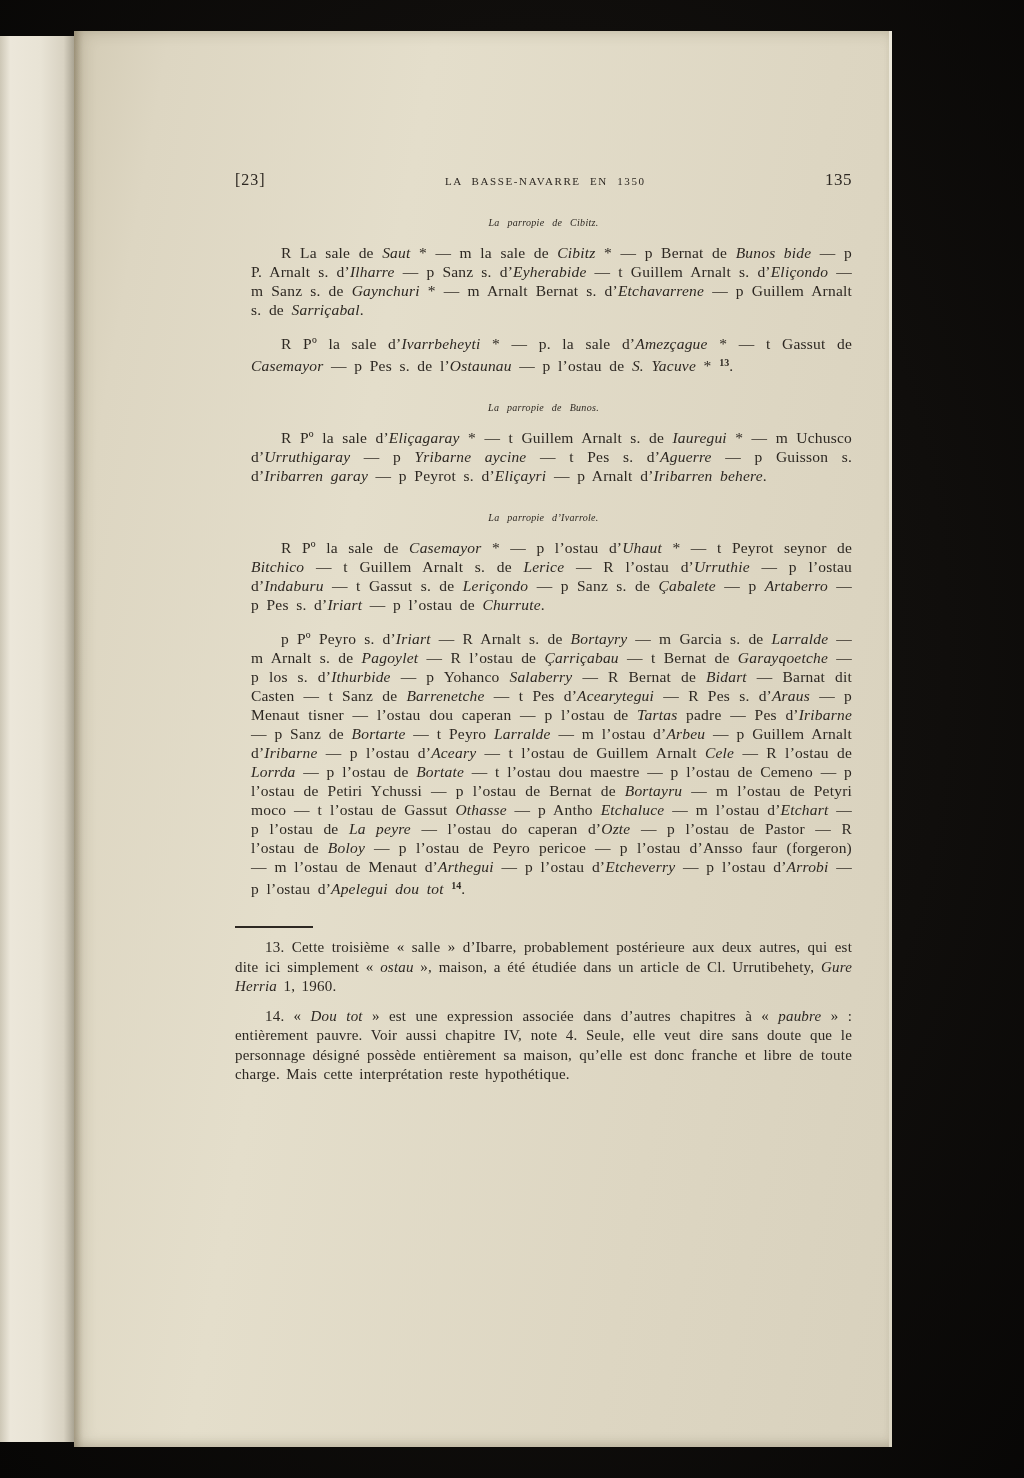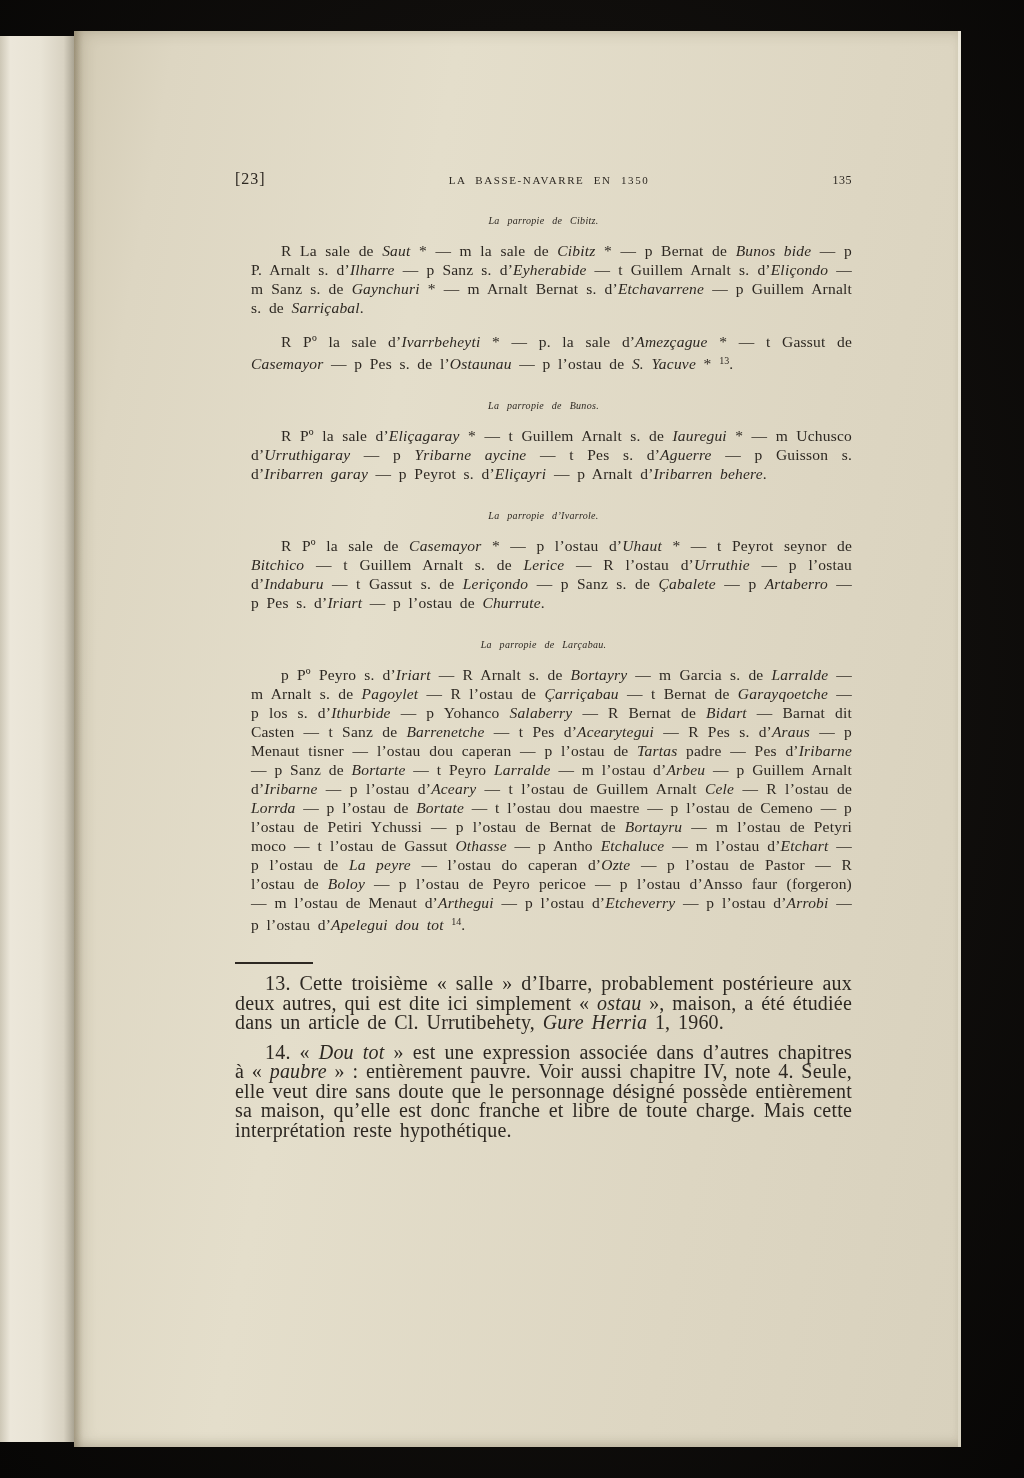--- a/index.html
+++ b/index.html
@@ -18,21 +18,21 @@
   }
   .scene{
     position:relative; width:1024px; height:1478px;
     background:radial-gradient(ellipse at 52% 45%, #181613 0%, #100e0c 55%, #070605 100%);
   }
   .under-page{
     position:absolute; left:0; top:36px; width:74px; height:1406px;
     background:linear-gradient(90deg,#cdc7b6 0%, #ece7da 14%, var(--underpage) 55%, #d8d2c2 86%, #aaa493 100%);
   }
   .page{
-    position:absolute; left:74px; top:31px; width:887px; height:1416px;
+    position:absolute; left:74px; top:31px; width:818px; height:1416px;
     background:linear-gradient(100deg, var(--paper-dark) 0%, var(--paper) 9%, var(--paper-light) 34%, var(--paper) 72%, #d8d1bd 100%);
     box-shadow: inset 7px 0 16px rgba(70,58,34,.20), inset 0 -3px 8px rgba(70,58,34,.12);
   }
   .page-edge-right{
     position:absolute; right:0; top:0; width:3px; height:100%;
     background:linear-gradient(180deg,#f2eee1, #e9e4d4 50%, #ded8c6);
     opacity:.85;
   }
   .gutter-crease{
     position:absolute; left:0; top:0; width:10px; height:100%;
@@ -40,39 +40,39 @@
   }
   .text-col{
     position:absolute; left:161px; top:139px; width:617px;
     color:var(--ink);
   }
   .header-row{
     display:flex; justify-content:space-between; align-items:baseline;
   }
   .h-left{font-size:16px; letter-spacing:1px;}
   .h-center{font-size:11px; letter-spacing:1.6px; word-spacing:5px;}
-  .h-right{font-size:12px; letter-spacing:.5px;}
+  .h-right{font-size:17px; letter-spacing:.5px;}
   .section-heading{
     text-align:center; font-style:italic; font-weight:normal;
     font-size:10px; word-spacing:5px; letter-spacing:.3px;
     margin:27px 0 0 0;
   }
   .para{
     margin:15px 0 0 16px; font-size:15.5px; line-height:19px;
     text-align:justify; text-indent:30px; word-spacing:3.5px;
     letter-spacing:.2px;
   }
   .it{font-style:italic;}
-  .sup{font-size:10px; vertical-align:5px; font-weight:normal; letter-spacing:0;}
+  .sup{font-size:10px; vertical-align:5px; font-weight:bold; letter-spacing:0;}
   .fn-rule{
     width:78px; height:0; border-top:2px solid var(--ink);
     margin:28px 0 0 0;
   }
   .footnote{
-    margin:10px 0 0 0; font-size:20px; line-height:19.5px;
+    margin:10px 0 0 0; font-size:15px; line-height:19.5px;
     text-align:justify; text-indent:30px; word-spacing:2.5px;
     letter-spacing:.2px;
     font-family:Liberation Serif, serif;
   }
 </style>
 </head>
 <body>
 
 <div class="scene">
   <div class="under-page"></div>
@@ -86,21 +86,20 @@
         <span class="h-right">135</span>
       </div>
       <div id="sections">
           <h3 class="section-heading">La parropie de Cibitz.</h3>
           <p class="para"><span>R La sale de </span><span class="it">Saut</span><span> * — m la sale de </span><span class="it">Cibitz</span><span> * — p Bernat de </span><span class="it">Bunos bide</span><span> — p P. Arnalt s. d’</span><span class="it">Ilharre</span><span> — p Sanz s. d’</span><span class="it">Eyherabide</span><span> — t Guillem Arnalt s. d’</span><span class="it">Eliçondo</span><span> — m Sanz s. de </span><span class="it">Gaynchuri</span><span> * — m Arnalt Bernat s. d’</span><span class="it">Etchavarrene</span><span> — p Guillem Arnalt s. de </span><span class="it">Sarriçabal</span><span>.</span></p>
           <p class="para"><span>R Pº la sale d’</span><span class="it">Ivarrbeheyti</span><span> * — p. la sale d’</span><span class="it">Amezçague</span><span> * — t Gassut de </span><span class="it">Casemayor</span><span> — p Pes s. de l’</span><span class="it">Ostaunau</span><span> — p l’ostau de </span><span class="it">S. Yacuve</span><span> * </span><span class="sup">13</span><span>.</span></p>
           <h3 class="section-heading">La parropie de Bunos.</h3>
           <p class="para"><span>R Pº la sale d’</span><span class="it">Eliçagaray</span><span> * — t Guillem Arnalt s. de </span><span class="it">Iauregui</span><span> * — m Uchusco d’</span><span class="it">Urruthigaray</span><span> — p </span><span class="it">Yribarne aycine</span><span> — t Pes s. d’</span><span class="it">Aguerre</span><span> — p Guisson s. d’</span><span class="it">Iribarren garay</span><span> — p Peyrot s. d’</span><span class="it">Eliçayri</span><span> — p Arnalt d’</span><span class="it">Iribarren behere</span><span>.</span></p>
           <h3 class="section-heading">La parropie d’Ivarrole.</h3>
           <p class="para"><span>R Pº la sale de </span><span class="it">Casemayor</span><span> * — p l’ostau d’</span><span class="it">Uhaut</span><span> * — t Peyrot seynor de </span><span class="it">Bitchico</span><span> — t Guillem Arnalt s. de </span><span class="it">Lerice</span><span> — R l’ostau d’</span><span class="it">Urruthie</span><span> — p l’ostau d’</span><span class="it">Indaburu</span><span> — t Gassut s. de </span><span class="it">Leriçondo</span><span> — p Sanz s. de </span><span class="it">Çabalete</span><span> — p </span><span class="it">Artaberro</span><span> — p Pes s. d’</span><span class="it">Iriart</span><span> — p l’ostau de </span><span class="it">Churrute</span><span>.</span></p>
-          <h3 class="section-heading">La parropie de Larçabau.</h3>
           <p class="para"><span>p Pº Peyro s. d’</span><span class="it">Iriart</span><span> — R Arnalt s. de </span><span class="it">Bortayry</span><span> — m Garcia s. de </span><span class="it">Larralde</span><span> — m Arnalt s. de </span><span class="it">Pagoylet</span><span> — R l’ostau de </span><span class="it">Çarriçabau</span><span> — t Bernat de </span><span class="it">Garayqoetche</span><span> — p los s. d’</span><span class="it">Ithurbide</span><span> — p Yohanco </span><span class="it">Salaberry</span><span> — R Bernat de </span><span class="it">Bidart</span><span> — Barnat dit Casten — t Sanz de </span><span class="it">Barrenetche</span><span> — t Pes d’</span><span class="it">Acearytegui</span><span> — R Pes s. d’</span><span class="it">Araus</span><span> — p Menaut tisner — l’ostau dou caperan — p l’ostau de </span><span class="it">Tartas</span><span> padre — Pes d’</span><span class="it">Iribarne</span><span> — p Sanz de </span><span class="it">Bortarte</span><span> — t Peyro </span><span class="it">Larralde</span><span> — m l’ostau d’</span><span class="it">Arbeu</span><span> — p Guillem Arnalt d’</span><span class="it">Iribarne</span><span> — p l’ostau d’</span><span class="it">Aceary</span><span> — t l’ostau de Guillem Arnalt </span><span class="it">Cele</span><span> — R l’ostau de </span><span class="it">Lorrda</span><span> — p l’ostau de </span><span class="it">Bortate</span><span> — t l’ostau dou maestre — p l’ostau de Cemeno — p l’ostau de Petiri Ychussi — p l’ostau de Bernat de </span><span class="it">Bortayru</span><span> — m l’ostau de Petyri moco — t l’ostau de Gassut </span><span class="it">Othasse</span><span> — p Antho </span><span class="it">Etchaluce</span><span> — m l’ostau d’</span><span class="it">Etchart</span><span> — p l’ostau de </span><span class="it">La peyre</span><span> — l’ostau do caperan d’</span><span class="it">Ozte</span><span> — p l’ostau de Pastor — R l’ostau de </span><span class="it">Boloy</span><span> — p l’ostau de Peyro pericoe — p l’ostau d’Ansso faur (forgeron) — m l’ostau de Menaut d’</span><span class="it">Arthegui</span><span> — p l’ostau d’</span><span class="it">Etcheverry</span><span> — p l’ostau d’</span><span class="it">Arrobi</span><span> — p l’ostau d’</span><span class="it">Apelegui dou tot</span><span>  </span><span class="sup">14</span><span>.</span></p>
         </div>
       <div class="fn-rule"></div>
       <div id="footnotes">
           <p class="footnote"><span>13. Cette troisième « salle » d’Ibarre, probablement postérieure aux deux autres, qui est dite ici simplement « </span><span class="it">ostau</span><span> », maison, a été étudiée dans un article de Cl. Urrutibehety, </span><span class="it">Gure Herria</span><span> 1, 1960.</span></p>
           <p class="footnote"><span>14. « </span><span class="it">Dou tot</span><span> » est une expression associée dans d’autres chapitres à « </span><span class="it">paubre</span><span> » : entièrement pauvre. Voir aussi chapitre IV, note 4. Seule, elle veut dire sans doute que le personnage désigné possède entièrement sa maison, qu’elle est donc franche et libre de toute charge. Mais cette interprétation reste hypothétique.</span></p>
         </div>
     </div>
   </div>
 </div>

